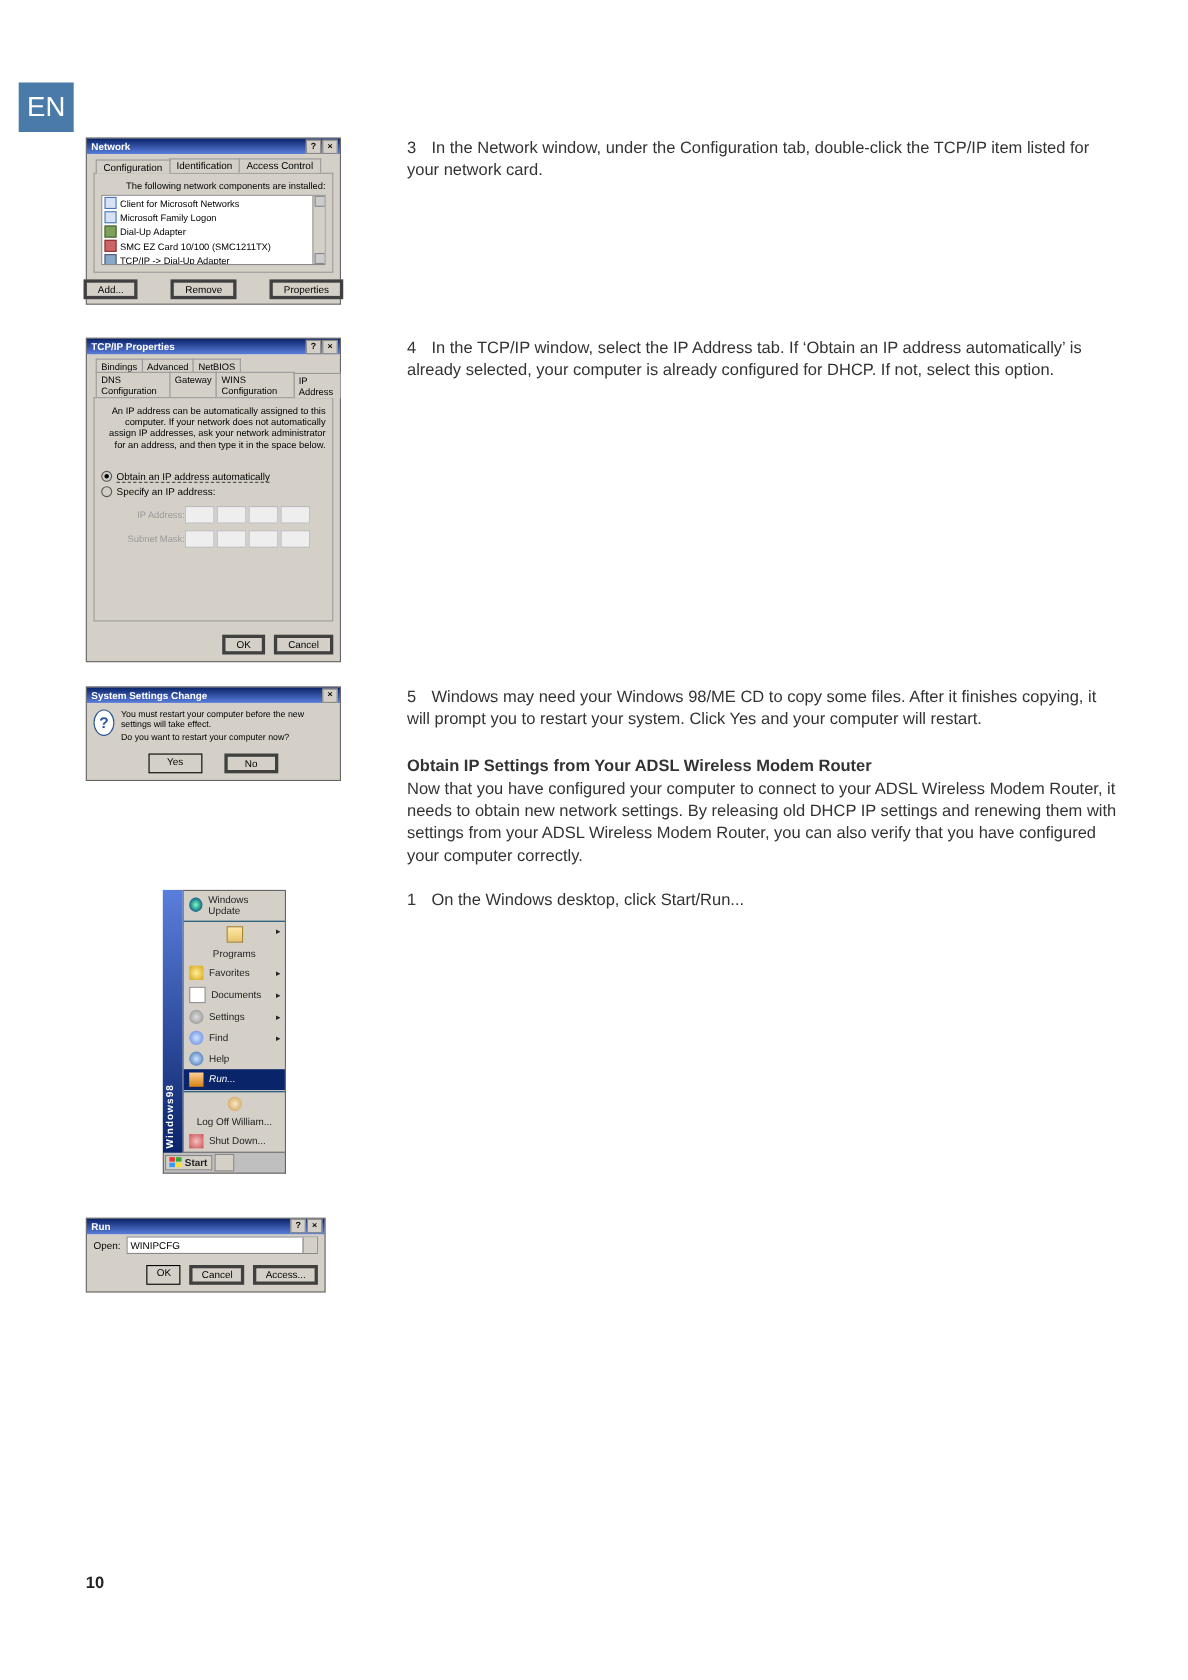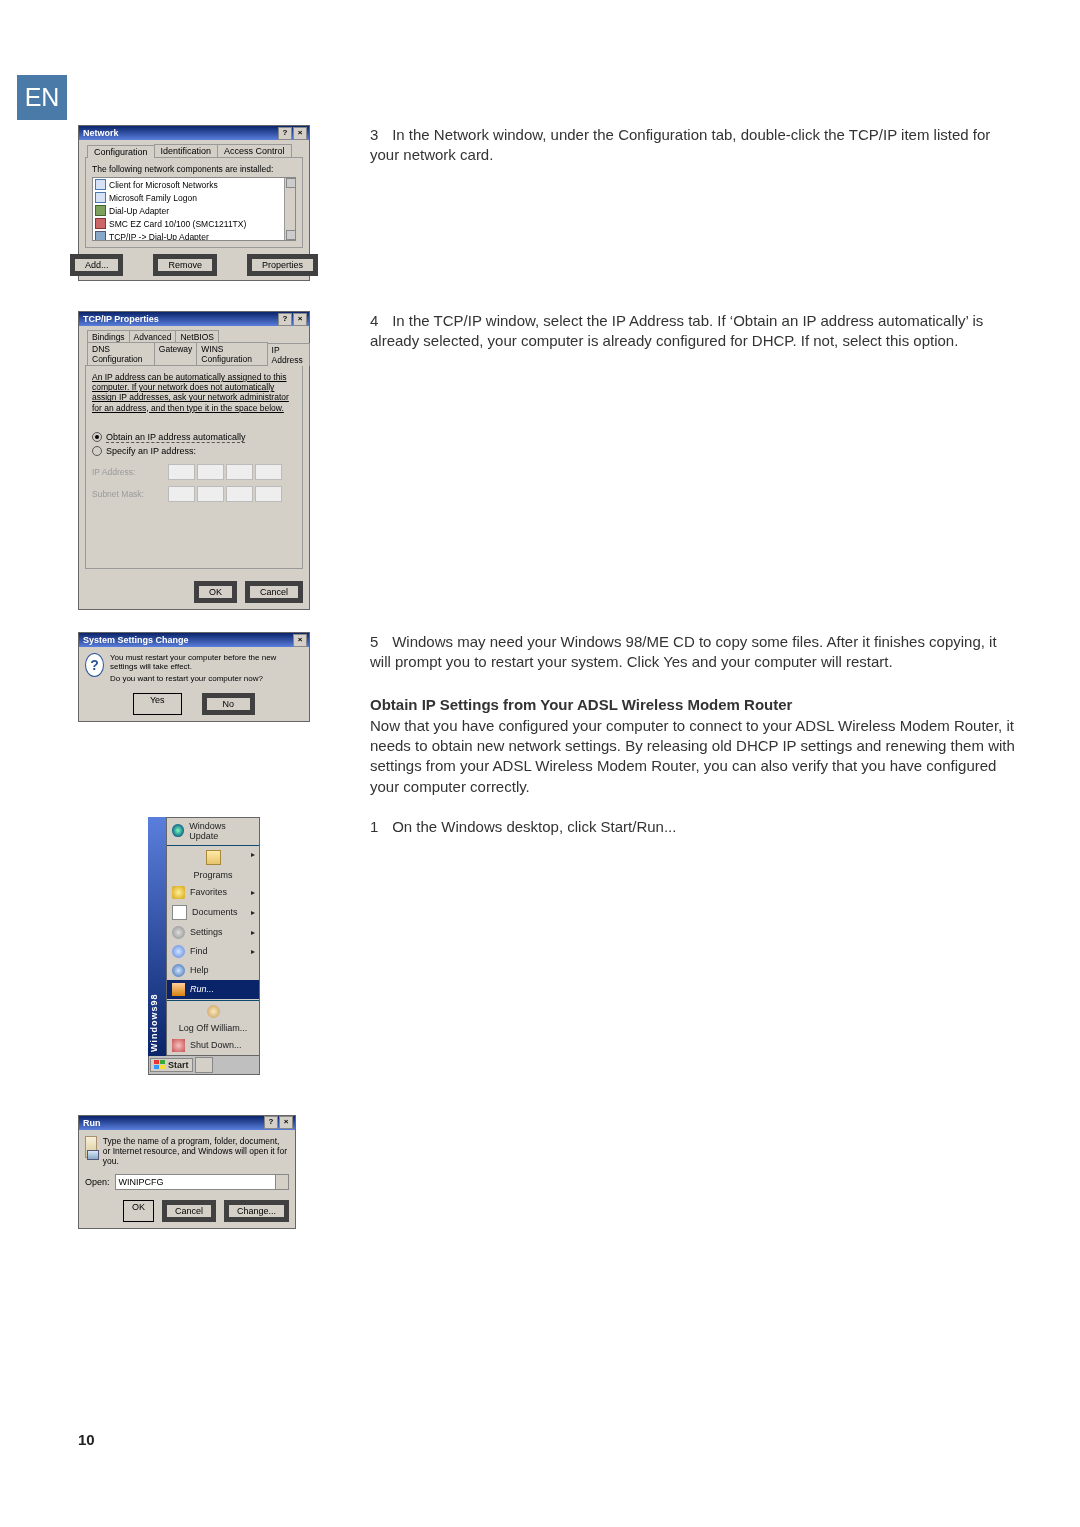--- a/index.html
+++ b/index.html
@@ -106,41 +106,42 @@
     padding:1px 6px;
     font-size:9px;
     margin-right:-1px;
   }
   .tab.sel { background:#d4d0c8; position:relative; top:1px; }
   .panel {
     border:1px solid #999;
     margin:0 6px 6px 6px;
     background:#d4d0c8;
     padding:6px;
+    text-align:right;
   }
   .listbox {
     border:1px solid #888;
     background:#fff;
     height:62px;
     overflow:hidden;
     font-size:8.5px;
     position:relative;
   }
   .listbox .item { padding:1px 2px; display:flex; align-items:center; gap:3px;}
   .mini-icon { width:9px; height:9px; display:inline-block; }
   .mi-doc{background:#d7e3f4;border:1px solid #4a78b5;}
   .mi-net{background:#7da05c;border:1px solid #476334;}
   .mi-card{background:#c66;border:1px solid #833;}
   .mi-proto{background:#88a8c8;border:1px solid #557;}
   .scroll-v{position:absolute;right:0;top:0;bottom:0;width:10px;background:#d4d0c8;border-left:1px solid #999;}
   .scroll-v::before,.scroll-v::after{content:"";position:absolute;left:1px;width:8px;height:8px;background:#ccc;border:1px solid #888;}
   .scroll-v::before{top:0;} .scroll-v::after{bottom:0;}
   .btnrow { display:flex; gap:30px; justify-content:center; margin-top:6px; padding:0 4px 4px;}
   .btn {
-    border:5px solid #404040; background:#d4d0c8;
+    border:3px solid #404040; background:#d4d0c8;
     padding:1px 10px; font-size:9px;
   }
 
   
   .tcpip { width:232px; }
   .tab.small{ padding:1px 4px; font-size:8.5px;}
   .ipbody { font-size:8.5px; line-height:1.2; padding:6px; }
   .radio { display:flex; align-items:center; gap:4px; margin:3px 0; }
   .radio .dot{ width:8px;height:8px;border:1px solid #555;border-radius:50%;display:inline-flex;align-items:center;justify-content:center;}
   .radio .dot.sel::after{content:"";width:4px;height:4px;border-radius:50%;background:#000;}
@@ -279,21 +280,21 @@
             <div class="tab small">Advanced</div>
             <div class="tab small">NetBIOS</div>
           </div>
           <div class="tabs" style="margin-top:-1px;">
             <div class="tab small">DNS Configuration</div>
             <div class="tab small">Gateway</div>
             <div class="tab small">WINS Configuration</div>
             <div class="tab small sel">IP Address</div>
           </div>
           <div class="panel" style="min-height:190px;">
-            <div class="ipbody" style="padding:0 0 4px 0;text-decoration:underline;">An IP address can be automatically assigned to this computer. If your network does not automatically assign IP addresses, ask your network administrator for an address, and then type it in the space below.</div>
+            <div class="ipbody" style="padding:0 0 4px 0;">An IP address can be automatically assigned to this computer. If your network does not automatically assign IP addresses, ask your network administrator for an address, and then type it in the space below.</div>
             <div style="height:12px"></div>
             <div class="radio">
               <span class="dot sel"></span>
               <span class="lbl dash">Obtain an IP address automatically</span>
             </div>
             <div class="radio">
               <span class="dot"></span>
               <span class="lbl">Specify an IP address:</span>
             </div>
             <div class="ipgrid">
@@ -432,35 +433,31 @@
     <div class="row" style="margin-top:40px">
       <div class="shot-col">
         <div class="win rundlg">
           <div class="titlebar">
             <span>Run</span>
             <span class="tbtns">
               <span class="tbtn">?</span>
               <span class="tbtn">×</span>
             </span>
           </div>
-          <div class="runbody">
-            <div class="runicon"></div>
-            <div>Type the name of a program, folder, document, or Internet resource, and Windows will open it for you.</div>
-          </div>
           <div class="runrow">
             <span class="lab">Open:</span>
             <span class="runbox">
               <span>WINIPCFG</span>
               <span class="dd"></span>
             </span>
           </div>
           <div class="runbtns">
             <div class="btn sm def">OK</div>
             <div class="btn sm">Cancel</div>
-            <div class="btn sm">Change...</div>
+            <div class="btn sm">Access...</div>
           </div>
         </div>
       </div>
     </div>
 
   </div>
 
   <div class="page-num">10</div>
 </div>
 

